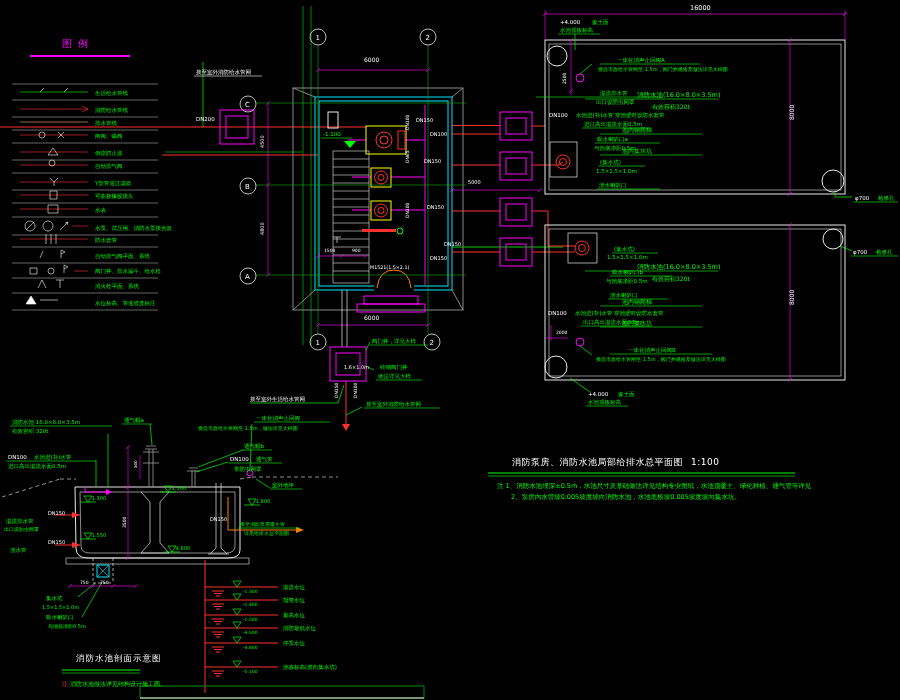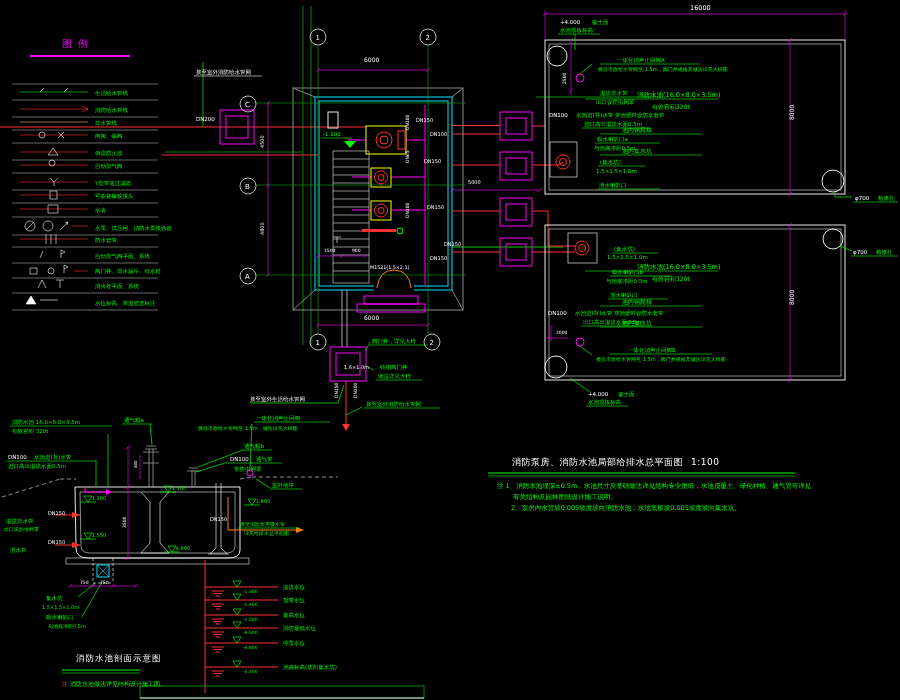--- a/index.html
+++ b/index.html
@@ -529,20 +529,19 @@
         <text x="243" y="673" fill="#00ff00" font-size="4.5">-5.100</text>
       </g>
 </svg>
 
 <div class="abs" id="legend-title">图例</div>
 <div class="abs" id="plan-title">
   <span>消防泵房、消防水池局部给排水总平面图</span><span class="scale">1:100</span>
 </div>
 <div class="abs" id="plan-notes">
   <div class="l1">注 1、消防水池埋深±0.5m，水池尺寸及基础做法详见结构专业图纸，水池顶覆土、绿化种植、通气管等详见</div>
-  <div class="l2">有关结构及园林图纸设计施工说明。</div>
   <div class="l3">2、泵房内水管坡0.005坡度坡向消防水池，水池底板坡0.005坡度坡向集水坑。</div>
 </div>
 <div class="abs" id="section-title">消防水池剖面示意图</div>
 <div class="abs" id="section-note">
   <span class="pre">注:</span><span>消防水池做法详见结构设计施工图。</span>
 </div>
 </div>
 
 </body></html>

